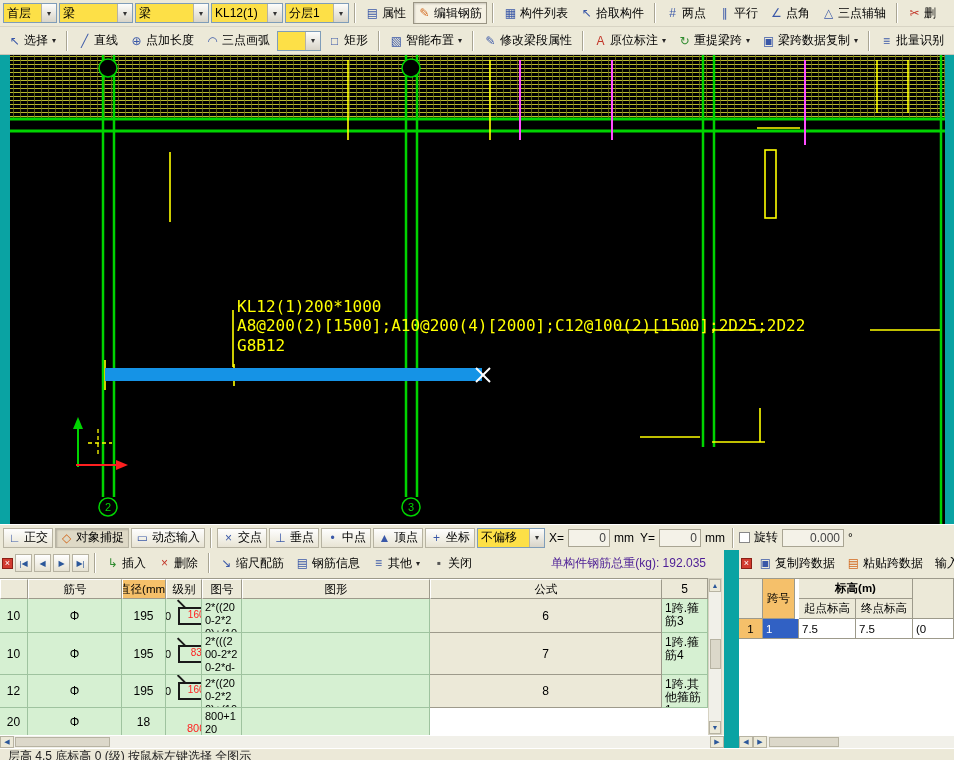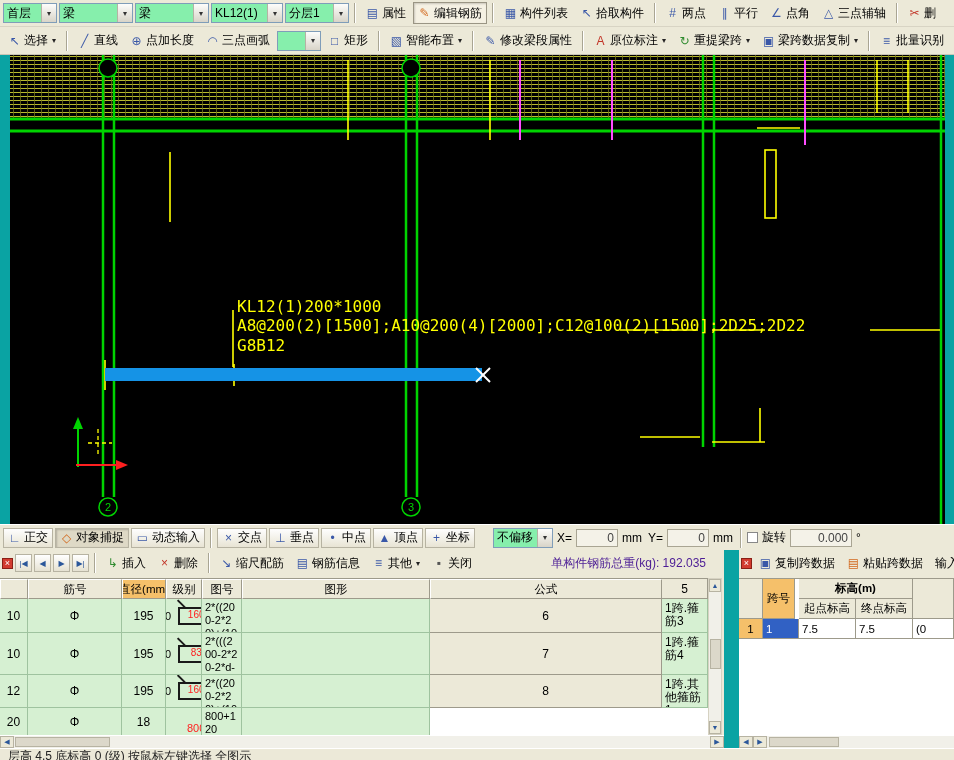--- a/index.html
+++ b/index.html
@@ -12,21 +12,21 @@
 .row1{top:0;height:27px;border-bottom:1px solid #d8d4c4;}
 .row2{top:27px;height:28px;border-bottom:1px solid #c9c5b5;}
 .tbtn{display:inline-flex;align-items:center;gap:3px;height:22px;padding:0 4px;border:1px solid transparent;color:#000;flex:0 0 auto;}
 .tbtn.pressed{border:1px solid #9a9584;background:#f5f1e3;box-shadow:inset 1px 1px 2px rgba(0,0,0,.18);}
 .ic{font-style:normal;font-size:12px;min-width:13px;text-align:center;color:#3a58a8;}
 .ic.orange{color:#d2691e;}
 .ic.red{color:#c23528;}
 .ic.green{color:#2e8b2e;}
 .dd{font-style:normal;font-size:8px;color:#222;margin-left:1px;}
 .vsep{flex:0 0 auto;width:2px;height:20px;border-left:1px solid #a9a593;border-right:1px solid #fff;margin:0 3px;}
-.combo{display:inline-flex;align-items:center;height:20px;background:#86efac;border:1px solid #7f9db9;flex:0 0 auto;}
+.combo{display:inline-flex;align-items:center;height:20px;background:#fde047;border:1px solid #7f9db9;flex:0 0 auto;}
 .combo .cval{flex:1;padding-left:3px;overflow:hidden;}
 .combo .carrow{width:15px;align-self:stretch;display:flex;align-items:center;justify-content:center;font-size:8px;background:linear-gradient(#fdfdfb,#d8d4c8);border-left:1px solid #b5b2a4;color:#333;}
 
 
 .canvas{position:absolute;top:55px;left:10px;width:935px;height:469px;background:#000;}
 .teal{position:absolute;background:var(--teal,#0aa3a3);}
 .teal-left{top:55px;left:0;width:10px;height:469px;}
 .teal-right{top:55px;left:945px;width:9px;height:469px;}
 .teal-gap{top:550px;left:724px;width:15px;height:198px;}
 svg .g{stroke:var(--cad-green,#00d400);}
@@ -335,21 +335,21 @@
         <span>中点</span>
       </div>
     <div class="snapbtn">
         <i class="ic">▲</i>
         <span>顶点</span>
       </div>
     <div class="snapbtn">
         <i class="ic">+</i>
         <span>坐标</span>
       </div>
-    <div class="combo" style="width:60px;margin-left:16px">
+    <div class="combo" style="width:68px;margin-left:0">
       <span class="cval">不偏移</span>
       <span class="carrow">▾</span>
     </div>
     <span class="lbl">X=</span>
     <div class="field" style="width:42px">
         <span>0</span>
       </div>
     <span class="lbl">mm</span>
     <span class="lbl">Y=</span>
     <div class="field" style="width:42px">

